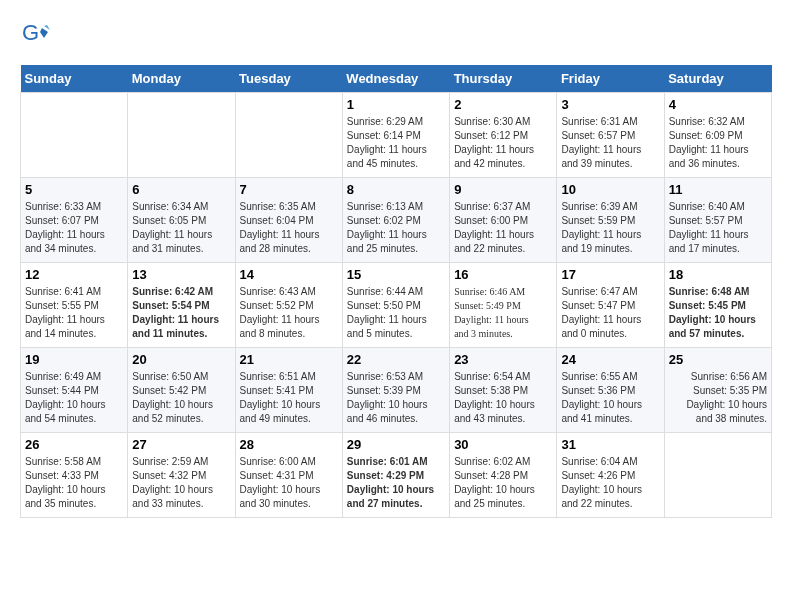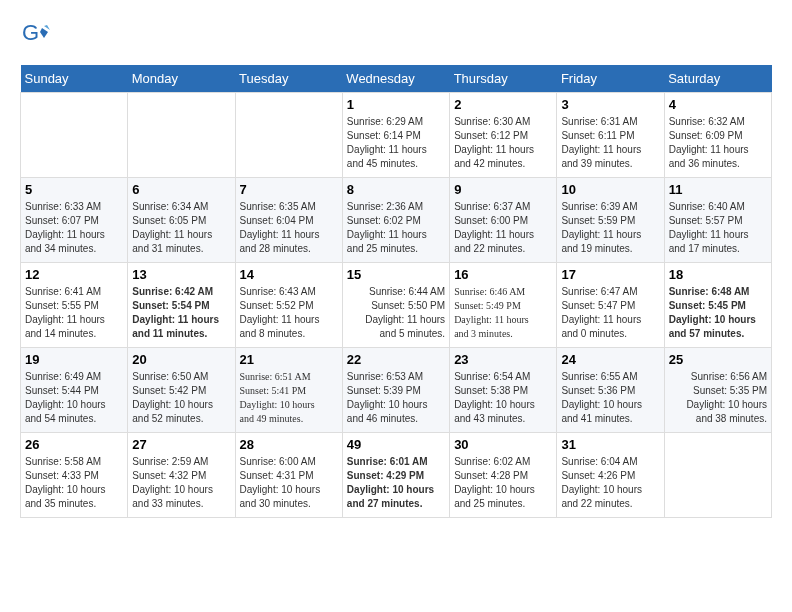--- a/index.html
+++ b/index.html
@@ -46,21 +46,21 @@
       width: 100%;
       border-collapse: collapse;
       font-size: 11px;
     }
     thead tr th {
       background: #2a6db5;
       color: #fff;
       padding: 6px 4px;
       text-align: left;
       font-size: 13px;
-      font-weight: normal;
+      font-weight: bold;
       margin-left: 36px;
     }
     tbody tr td {
       border: 1px solid #ddd;
       vertical-align: top;
       padding: 4px;
       width: calc(100% / 7);
       min-height: 80px;
       height: 85px;
     }
@@ -127,21 +127,21 @@
         <td>
           <span class="day-number">2</span>
           <div class="cell-info" style="white-space: pre-line;">Sunrise: 6:30 AM
 Sunset: 6:12 PM
 Daylight: 11 hours
 and 42 minutes.</div>
         </td>
         <td>
           <span class="day-number">3</span>
           <div class="cell-info" style="white-space: pre-line;">Sunrise: 6:31 AM
-Sunset: 6:11 PM
+Sunset: 6:57 PM
 Daylight: 11 hours
 and 39 minutes.</div>
         </td>
         <td>
           <span class="day-number">4</span>
           <div class="cell-info" style="white-space: pre-line;">Sunrise: 6:32 AM
 Sunset: 6:09 PM
 Daylight: 11 hours
 and 36 minutes.</div>
         </td>
@@ -163,21 +163,21 @@
         </td>
         <td>
           <span class="day-number">7</span>
           <div class="cell-info" style="white-space: pre-line;">Sunrise: 6:35 AM
 Sunset: 6:04 PM
 Daylight: 11 hours
 and 28 minutes.</div>
         </td>
         <td>
           <span class="day-number">8</span>
-          <div class="cell-info" style="white-space: pre-line;">Sunrise: 2:36 AM
+          <div class="cell-info" style="white-space: pre-line;">Sunrise: 6:13 AM
 Sunset: 6:02 PM
 Daylight: 11 hours
 and 25 minutes.</div>
         </td>
         <td>
           <span class="day-number">9</span>
           <div class="cell-info" style="white-space: pre-line;">Sunrise: 6:37 AM
 Sunset: 6:00 PM
 Daylight: 11 hours
 and 22 minutes.</div>
@@ -214,21 +214,21 @@
         </td>
         <td>
           <span class="day-number">14</span>
           <div class="cell-info" style="white-space: pre-line;">Sunrise: 6:43 AM
 Sunset: 5:52 PM
 Daylight: 11 hours
 and 8 minutes.</div>
         </td>
         <td>
           <span class="day-number">15</span>
-          <div class="cell-info" style="white-space: pre-line; text-align: right;">Sunrise: 6:44 AM
+          <div class="cell-info" style="white-space: pre-line;">Sunrise: 6:44 AM
 Sunset: 5:50 PM
 Daylight: 11 hours
 and 5 minutes.</div>
         </td>
         <td>
           <span class="day-number">16</span>
           <div class="cell-info" style="white-space: pre-line; font-family: Liberation Serif, serif;">Sunrise: 6:46 AM
 Sunset: 5:49 PM
 Daylight: 11 hours
 and 3 minutes.</div>
@@ -258,21 +258,21 @@
         </td>
         <td>
           <span class="day-number">20</span>
           <div class="cell-info" style="white-space: pre-line;">Sunrise: 6:50 AM
 Sunset: 5:42 PM
 Daylight: 10 hours
 and 52 minutes.</div>
         </td>
         <td>
           <span class="day-number">21</span>
-          <div class="cell-info" style="white-space: pre-line; font-family: Liberation Serif, serif;">Sunrise: 6:51 AM
+          <div class="cell-info" style="white-space: pre-line;">Sunrise: 6:51 AM
 Sunset: 5:41 PM
 Daylight: 10 hours
 and 49 minutes.</div>
         </td>
         <td>
           <span class="day-number">22</span>
           <div class="cell-info" style="white-space: pre-line;">Sunrise: 6:53 AM
 Sunset: 5:39 PM
 Daylight: 10 hours
 and 46 minutes.</div>
@@ -315,21 +315,21 @@
 and 33 minutes.</div>
         </td>
         <td>
           <span class="day-number">28</span>
           <div class="cell-info" style="white-space: pre-line;">Sunrise: 6:00 AM
 Sunset: 4:31 PM
 Daylight: 10 hours
 and 30 minutes.</div>
         </td>
         <td>
-          <span class="day-number">49</span>
+          <span class="day-number">29</span>
           <div class="cell-info" style="white-space: pre-line; font-weight: bold;">Sunrise: 6:01 AM
 Sunset: 4:29 PM
 Daylight: 10 hours
 and 27 minutes.</div>
         </td>
         <td>
           <span class="day-number">30</span>
           <div class="cell-info" style="white-space: pre-line;">Sunrise: 6:02 AM
 Sunset: 4:28 PM
 Daylight: 10 hours

